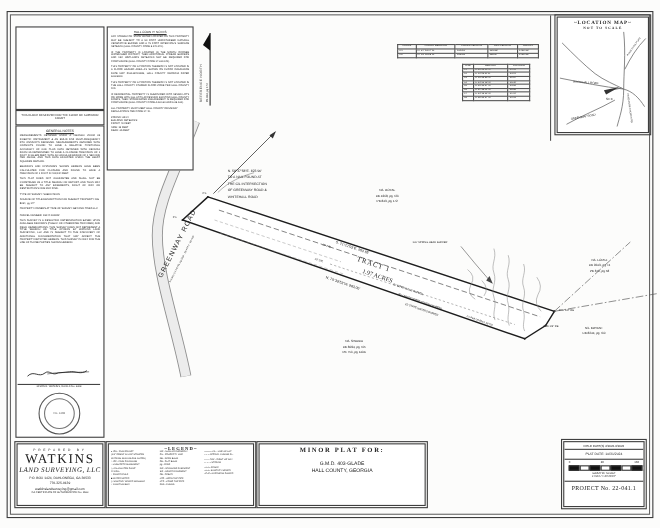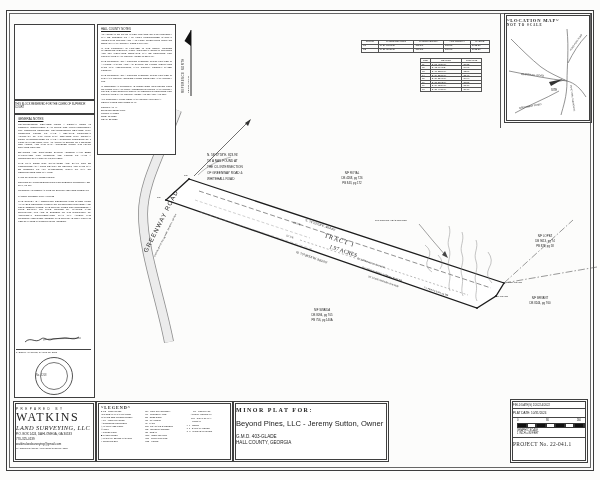--- a/index.html
+++ b/index.html
@@ -1,20 +1,20 @@
 <!DOCTYPE html>
 <html><head>
 <meta charset="utf-8">
 <style>
   html,body{margin:0;padding:0;background:#edebe8;font-family:"Liberation Sans",sans-serif;}
   #sheet{position:relative;width:600px;height:480px;background:#fcfcfb;color:#222;overflow:hidden;}
   .abs{position:absolute;box-sizing:border-box;}
   .bx{border:1px solid #3f3f3f;background:#fff;}
   .dbx{border:1px solid #3f3f3f;outline:1px solid #3f3f3f;outline-offset:1.2px;background:#fff;}
-  .ctr{text-align:left;}
+  .ctr{text-align:center;}
   .serif{font-family:"Liberation Serif",serif;}
   .just{text-align:justify;}
   table{border-collapse:collapse;table-layout:fixed;}
   td,th{border:0.6px solid #555;padding:0 1px;line-height:1.2;font-weight:normal;white-space:nowrap;overflow:hidden;}
   .note-p{margin:0 0 2.2px 0;line-height:1.25;}
   svg text{fill:#222;}
   .seg{display:inline-block;height:3.5px;vertical-align:top;border:0.5px solid #333;}
 </style>
 </head>
 <body>
@@ -327,21 +327,20 @@
         <div>–··–··– STREAM</div>
         <div>–o–o– FENCE</div>
         <div>–s–s– SANITARY SEWER</div>
         <div>–P–P– OVERHEAD POWER</div>
       </div>
     </div>
   </div>
 
   <div class="abs dbx ctr" style="left:235px;top:403px;width:152px;height:57px;overflow:hidden;">
     <div class="serif" style="font-size:6px;font-weight:bold;letter-spacing:1.5px;margin-top:3px;">MINOR PLAT FOR:</div>
-    <div style="font-size:7.6px;margin-top:6px;">Beyond Pines, LLC - Jeremy Sutton, Owner</div>
     <div style="font-size:4.6px;margin-top:6px;">G.M.D. 403-GLADE</div>
     <div style="font-size:4.6px;margin-top:1px;">HALL COUNTY, GEORGIA</div>
   </div>
 
   <div class="abs dbx" style="left:512px;top:401px;width:74px;height:60px;overflow:hidden;">
     <div class="ctr" style="font-size:2.7px;border-bottom:0.7px solid #444;padding:1.5px 0;">FIELD DATE(S) 2/2022-6/2022</div>
     <div class="ctr" style="font-size:3.1px;border-bottom:0.7px solid #444;padding:2px 0;">PLAT DATE: 10/31/2024</div>
     <div style="border-bottom:0.7px solid #444;padding:1px 4px 2px 4px;">
       <div style="display:flex;justify-content:space-between;font-size:2.6px;">
         <span>0</span>

